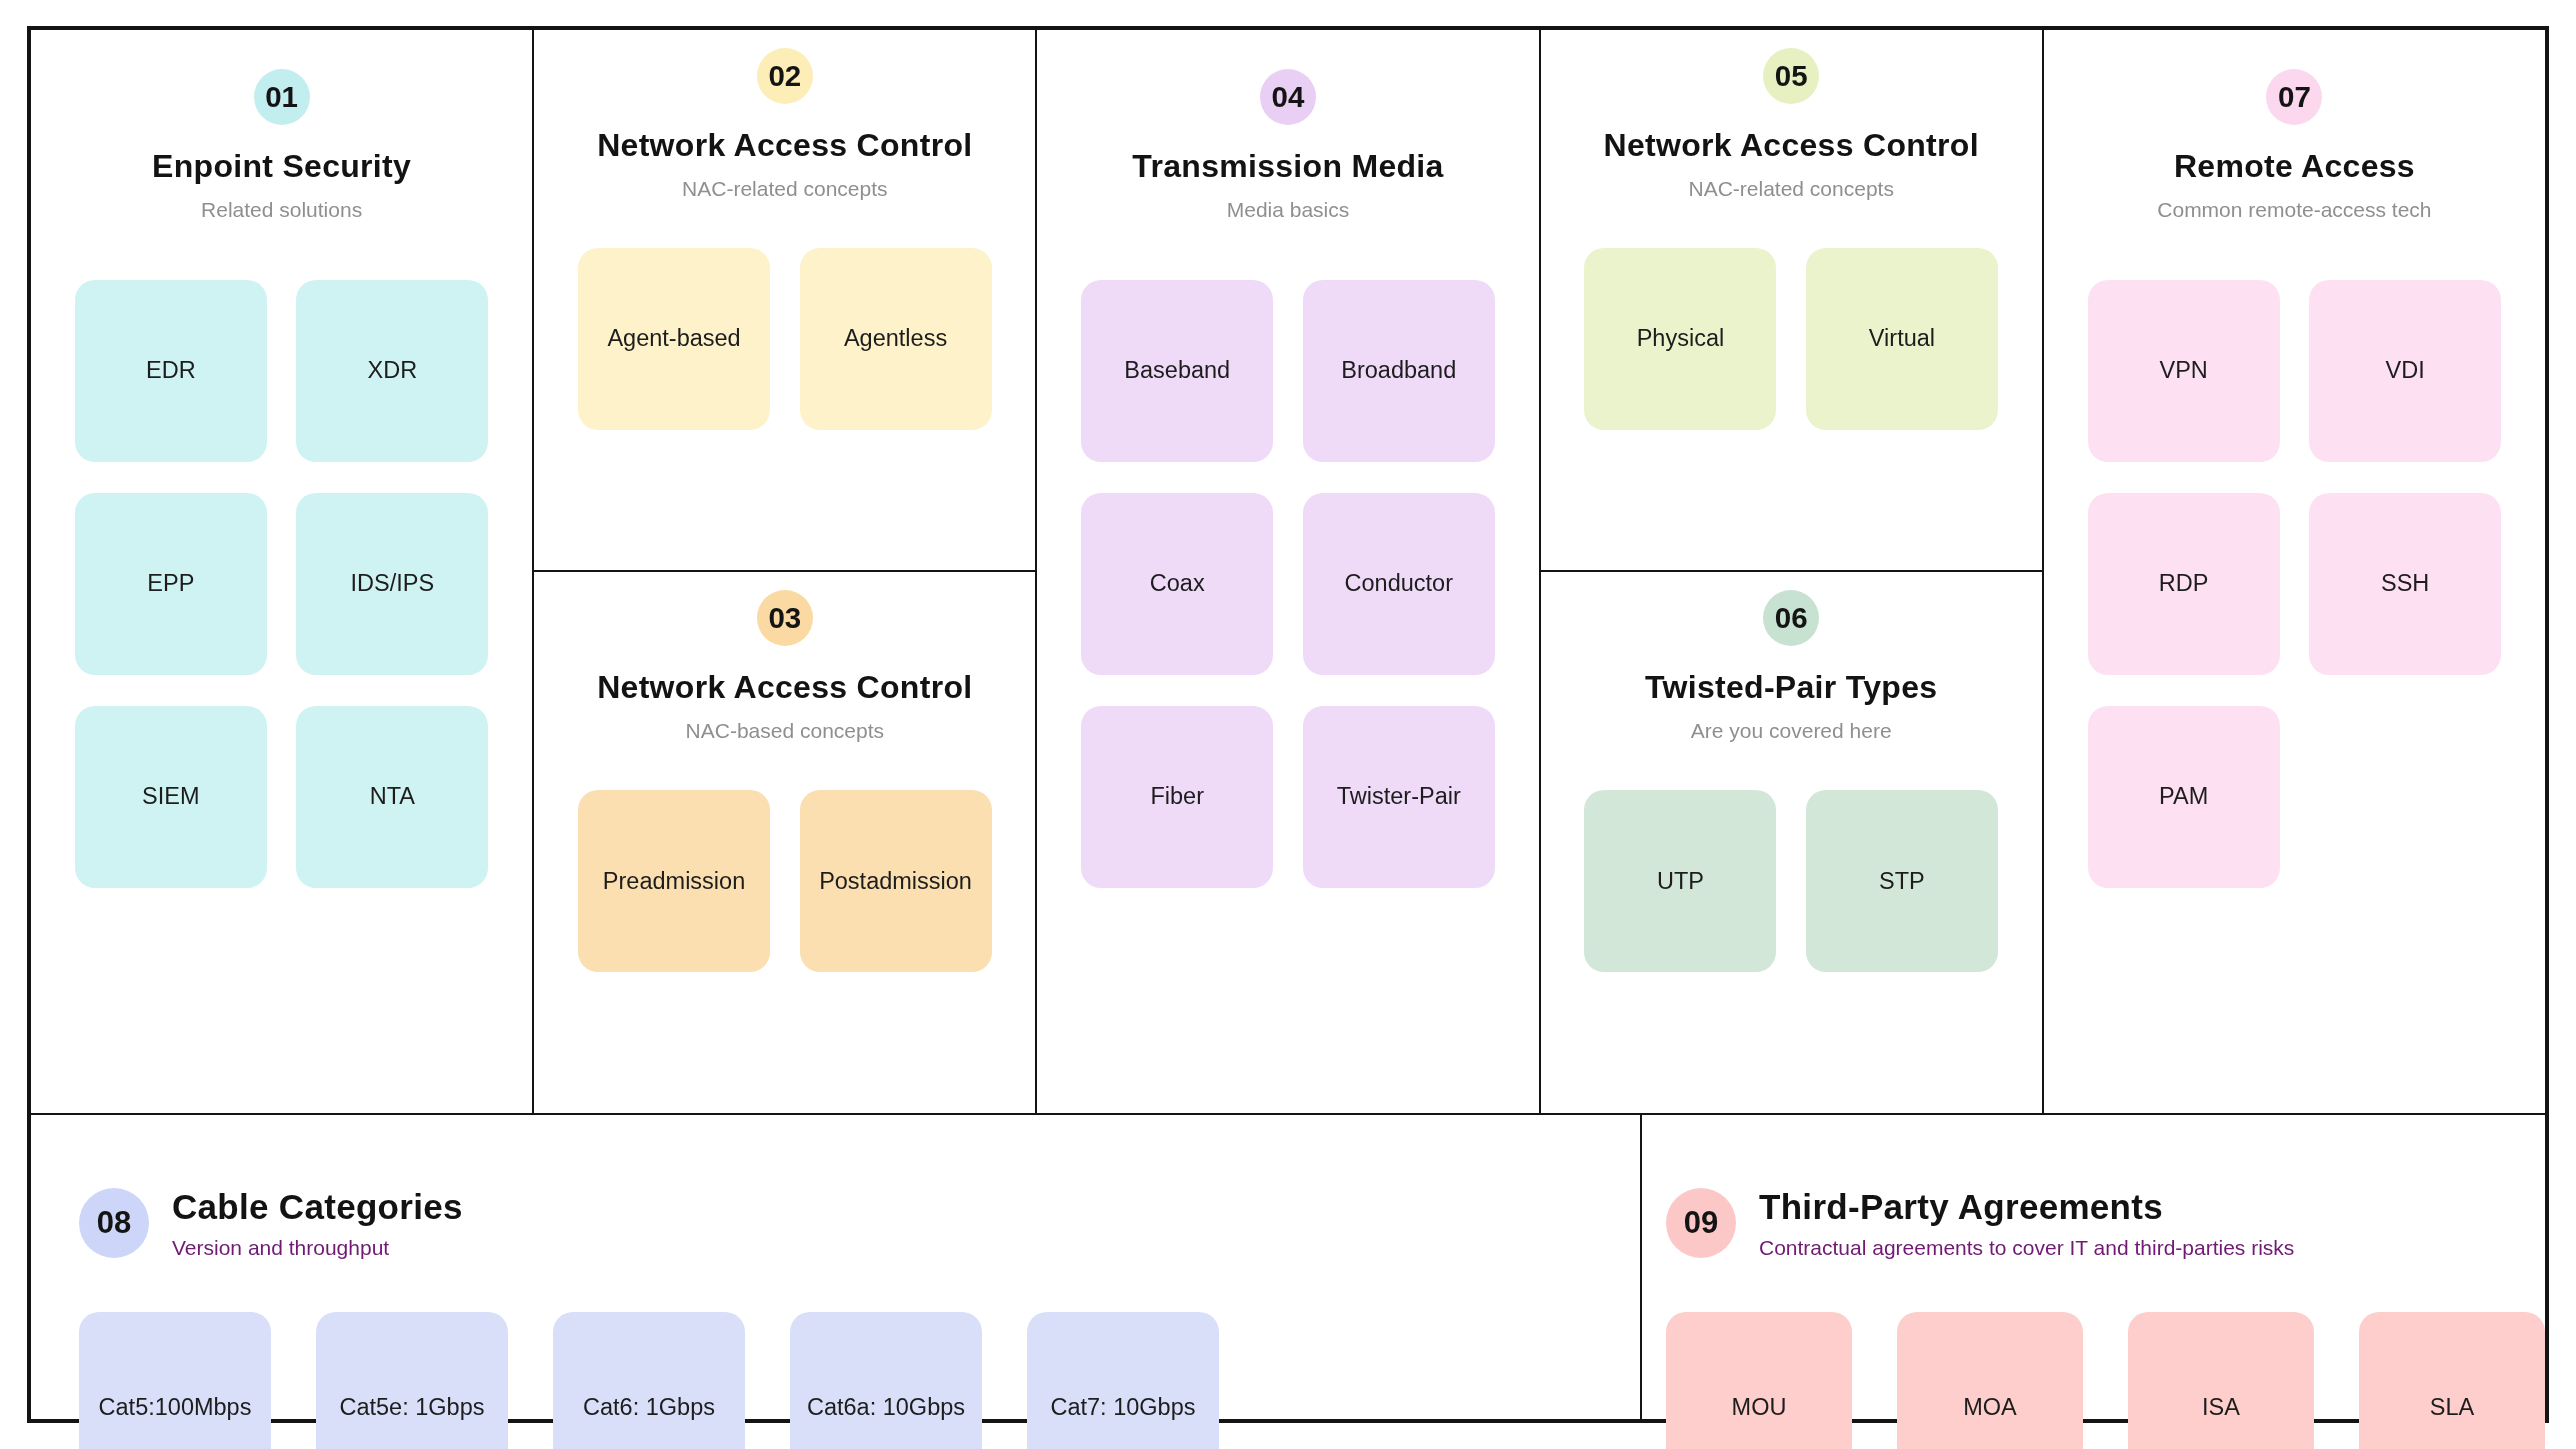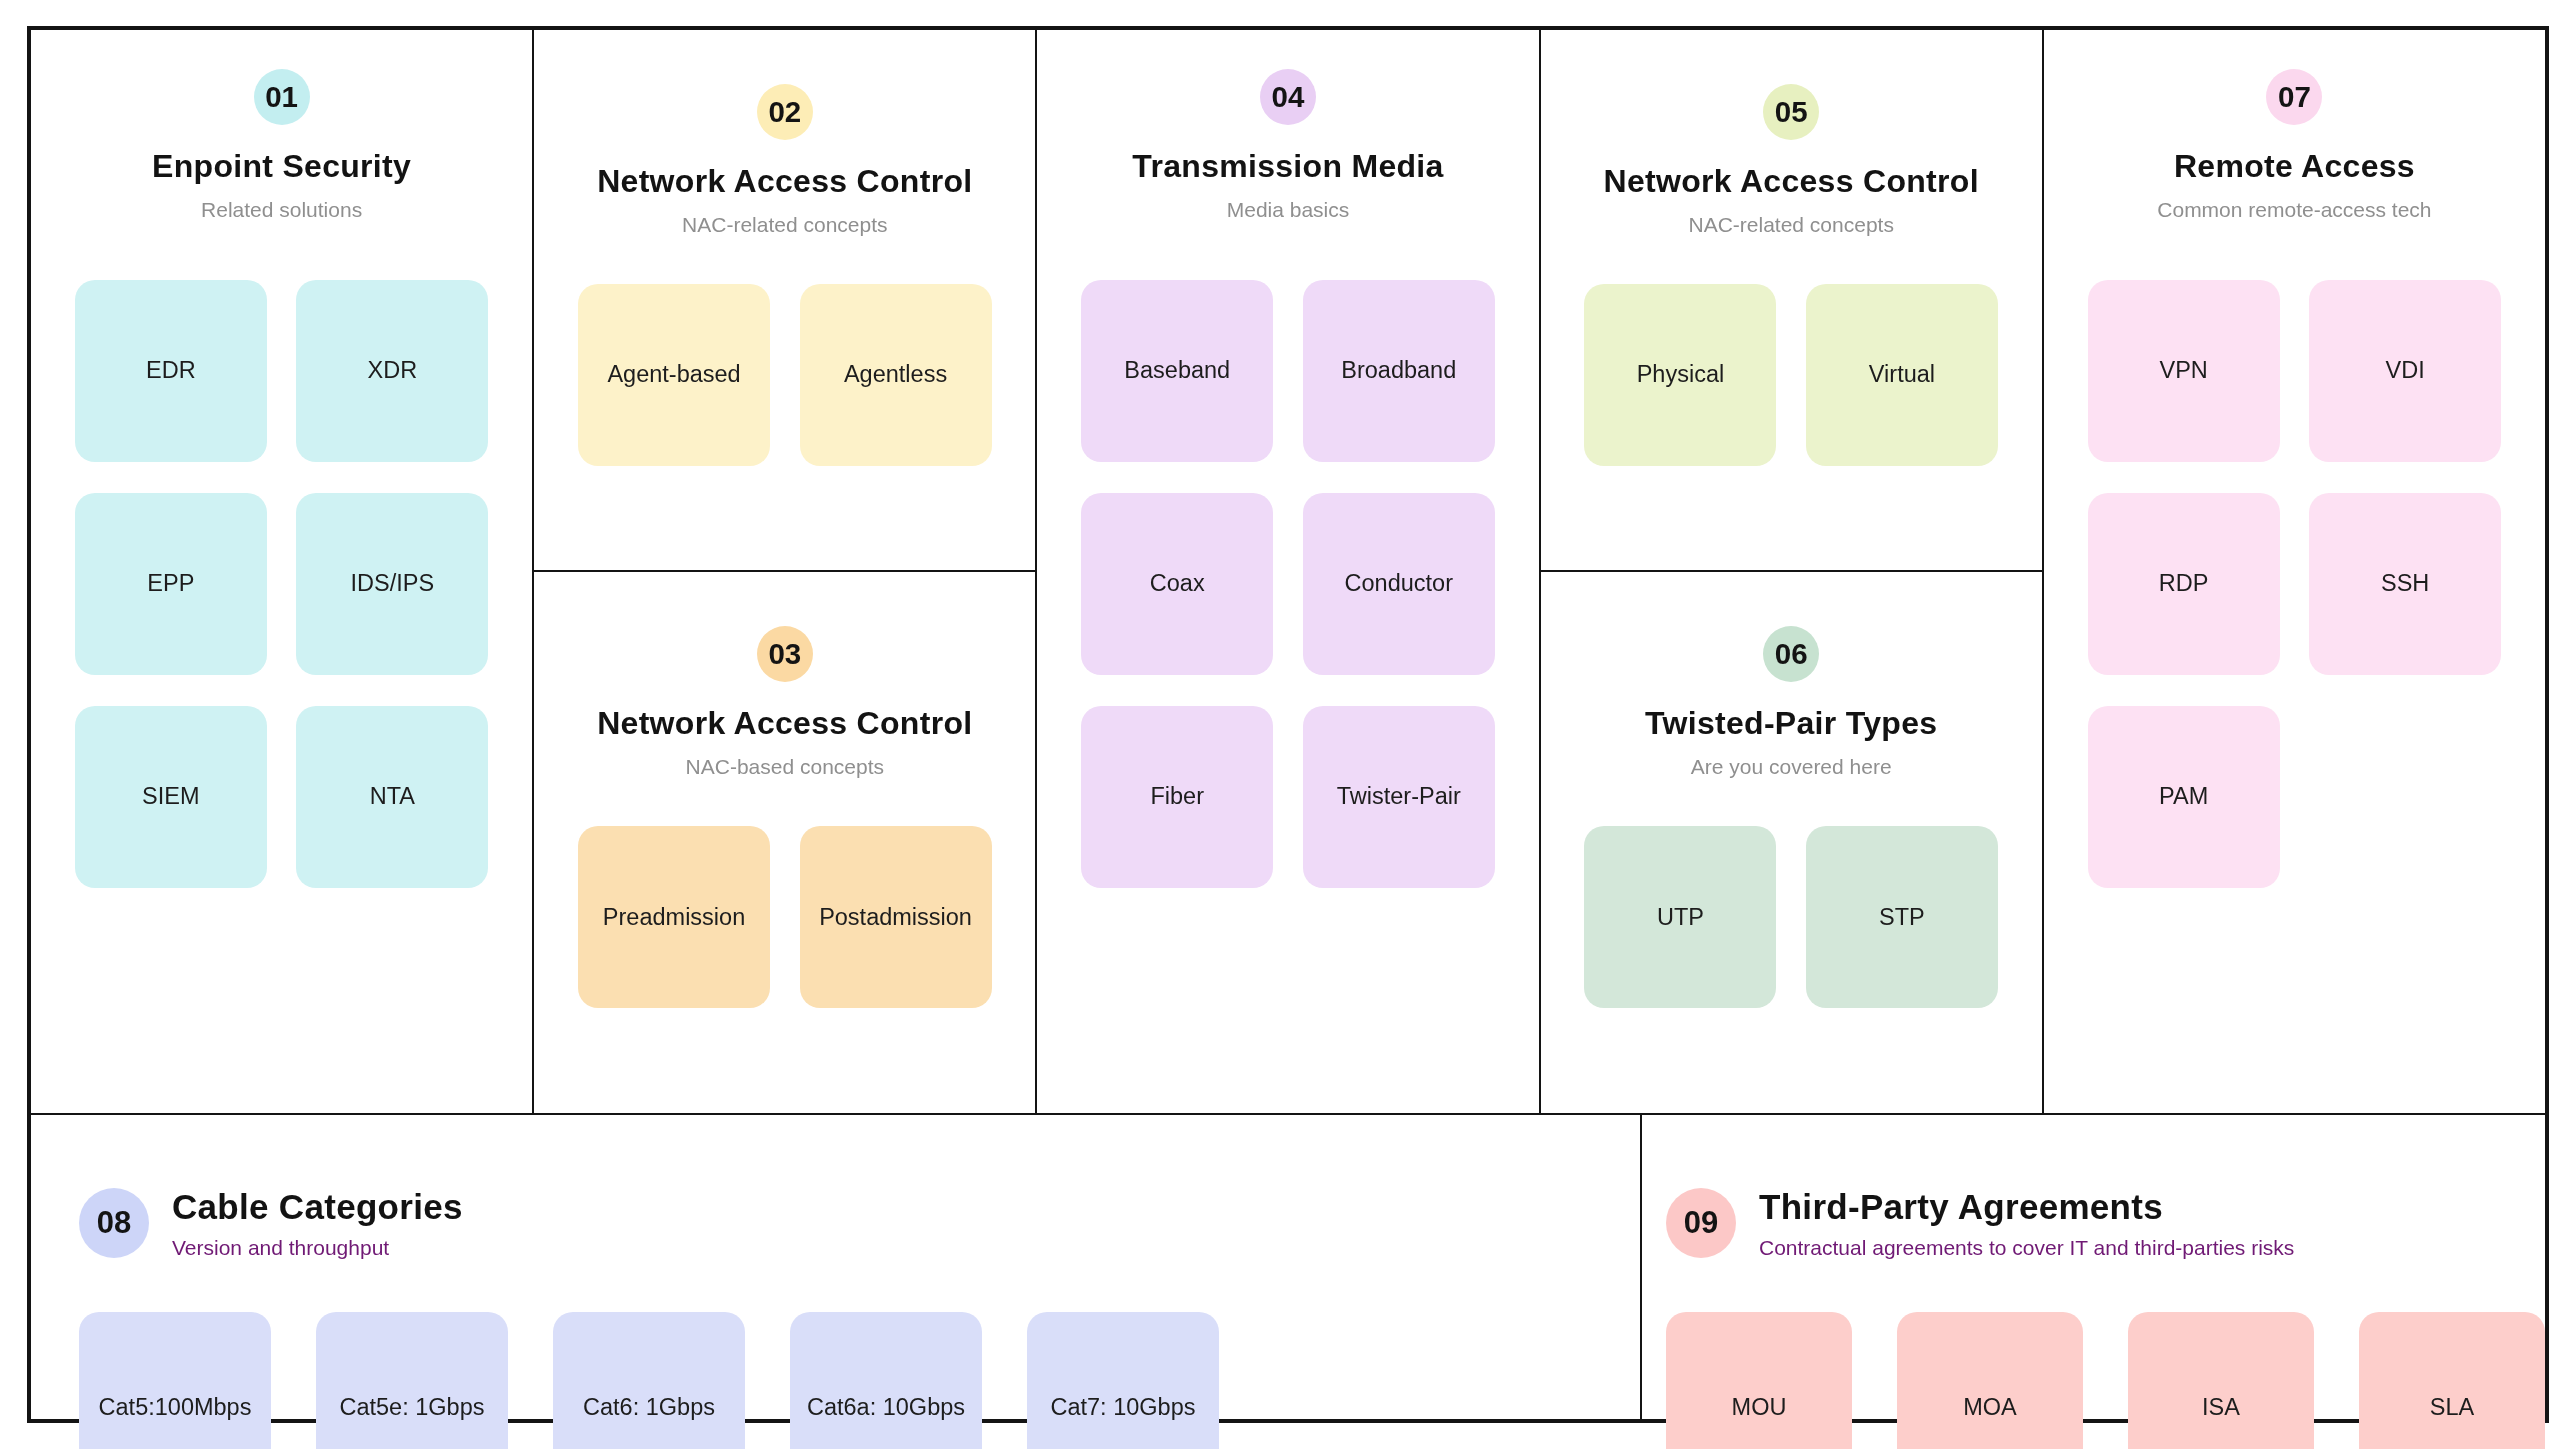--- a/index.html
+++ b/index.html
@@ -19,21 +19,21 @@
   .col{
     flex:1 1 0;min-width:0;border-right:2px solid #141414;
     display:flex;flex-direction:column;
   }
   .col:last-child{border-right:none}
   .col.split{padding:0}
   .cell{flex:1 1 0;display:flex;flex-direction:column}
   .cell.first{border-bottom:2px solid #141414}
 
   .col-header{display:flex;flex-direction:column;align-items:center;padding-top:39px}
-  .cell .col-header{padding-top:54px}
+  .cell .col-header{padding-top:18px}
   .badge{
     width:56px;height:56px;border-radius:50%;
     display:flex;align-items:center;justify-content:center;
     font-size:29.5px;font-weight:700;color:#141414;
     background:var(--badge,#eee);
   }
   .col-title{
     margin:23px 0 0 0;font-size:32px;font-weight:700;color:#131313;
     letter-spacing:0.3px;white-space:nowrap;
   }

